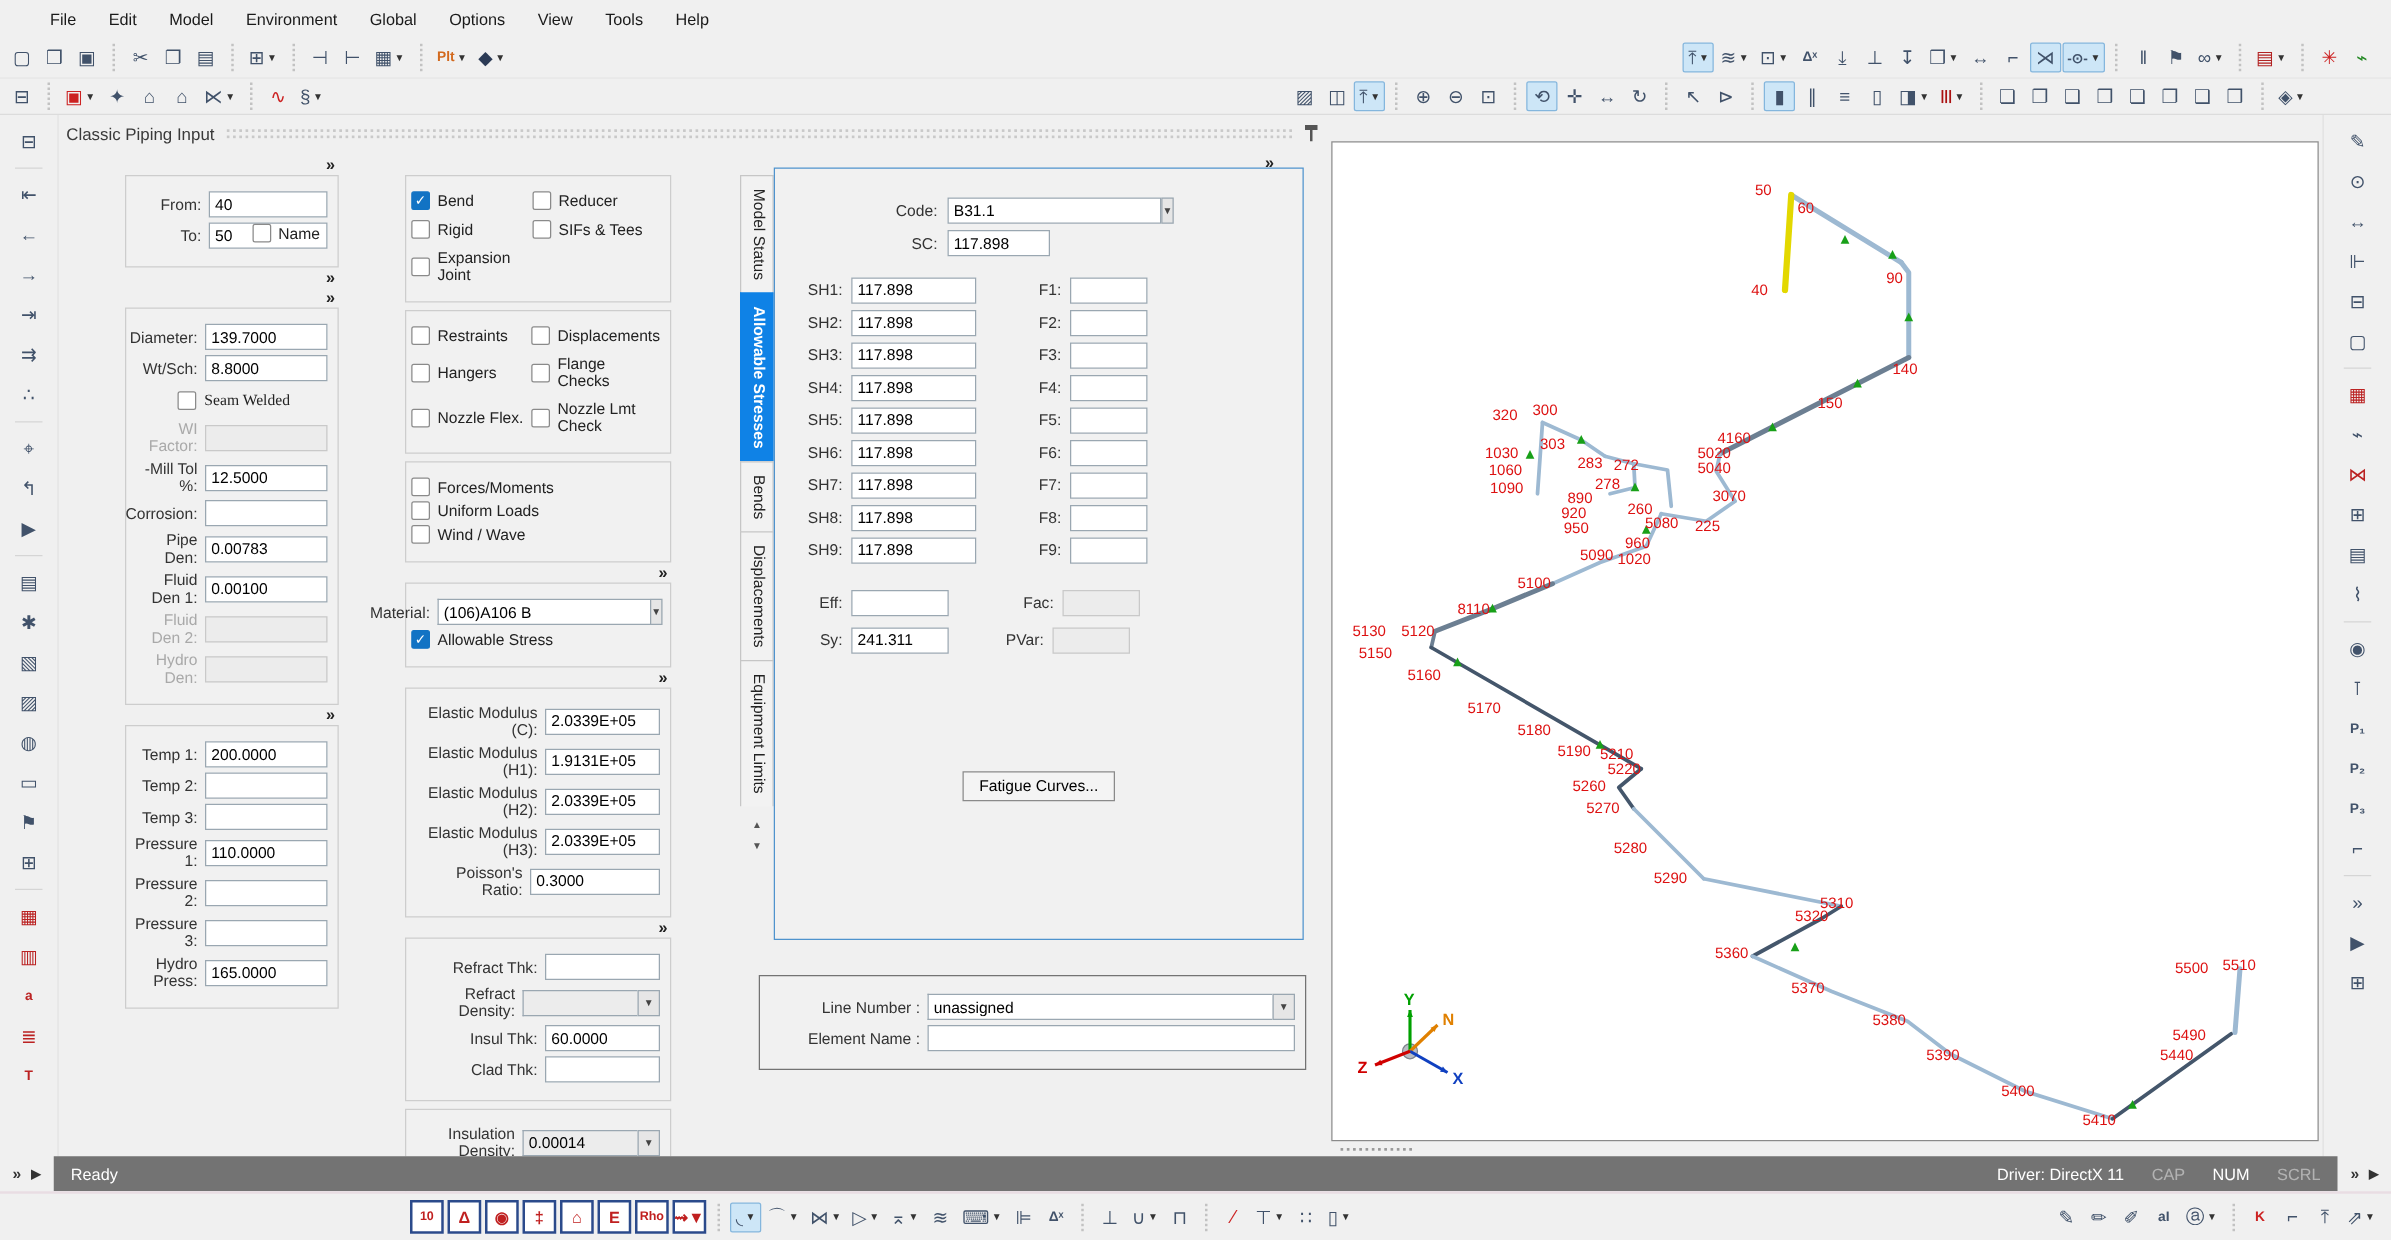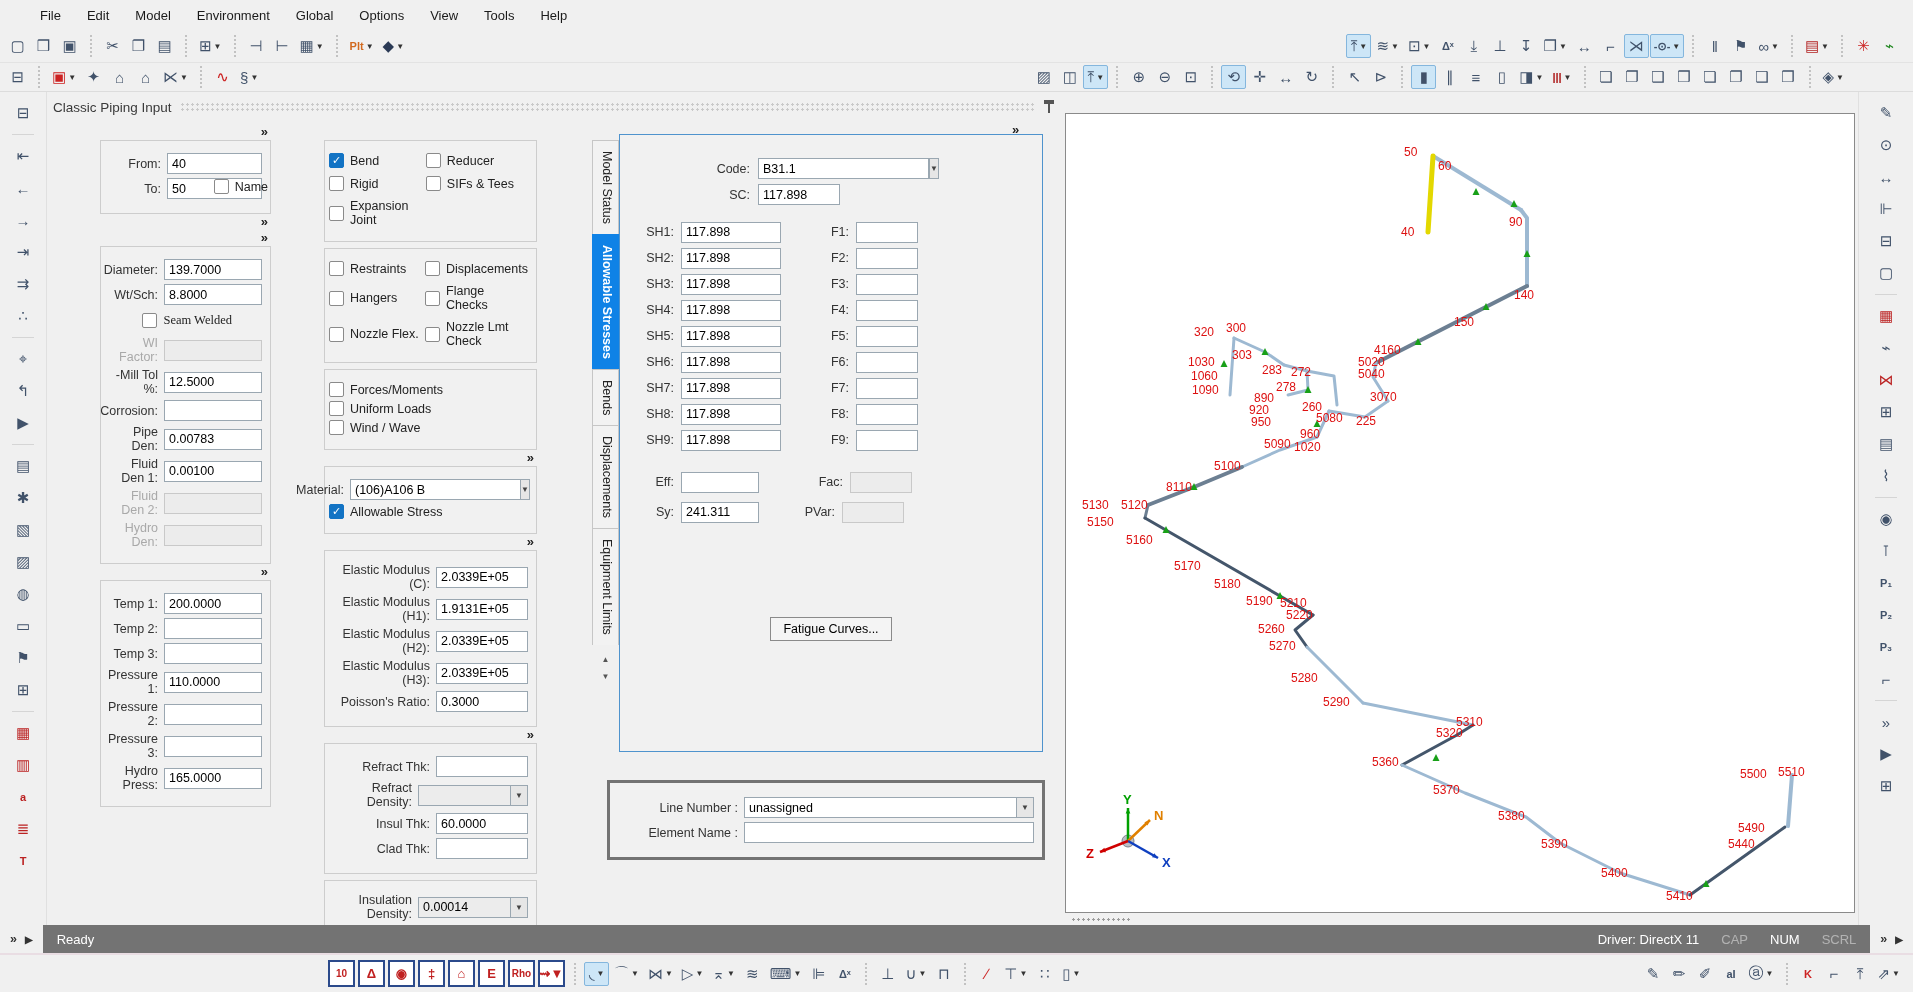--- a/index.html
+++ b/index.html
@@ -69,21 +69,21 @@
   .shf-grid { display:flex; gap:8px; margin-top:14px; }
   .shf-col { display:flex; flex-direction:column; }
   .shf-row { display:flex; align-items:center; margin:2.5px 0; }
   .shf-row label { width:44px; text-align:right; margin-right:7px; color:#333; }
   .shf-row.fcol label { width:34px; }
   .shf-row input { height:21px; border:1px solid #9aa7b1; padding:0 4px; font:12.5px "Liberation Sans",sans-serif; background:#fff; }
   .shf-row input:disabled { background:#ececec; border-color:#c9c9c9; }
   .btn { border:1px solid #8a8a8a; background:#f4f4f4; padding:4px 12px; font:12.5px "Liberation Sans",sans-serif; cursor:default; }
   .stress-chev { position:absolute; left:965px; top:30px; }
 
-  .line-rows { position:absolute; left:560px; top:688px; width:438px; background:#f1f1f1; border:3px solid #737373; padding:10px 8px; }
+  .line-rows { position:absolute; left:560px; top:688px; width:438px; background:#f1f1f1; border:1px solid #737373; padding:10px 8px; }
   .line-rows .frow label { width:120px; }
 
   
   .viewport { position:absolute; left:1065px; top:113px; width:790px; height:800px; background:#fff; border:1px solid #8a8a8a; overflow:hidden; }
   .viewport svg { position:absolute; left:0; top:0; }
   .vp-strip { position:absolute; left:1065px; top:913px; width:790px; height:13px; display:flex; align-items:center; }
   .vp-handle { margin-left:6px; width:60px; height:5px; background-image:radial-gradient(#9a9a9a 1px, transparent 1.2px); background-size:5px 5px; }
 
   
   .statusbar { position:absolute; left:0; top:925px; width:1913px; height:28px; display:flex; align-items:stretch; background:#f0f0f0; }
@@ -552,21 +552,21 @@
       <div id="g-fromto">
           <div class="frow">
             <label>From:</label>
             <input value="40" style="width: 95px;">
           </div>
           <div class="frow">
             <label>To:</label>
             <input value="50" style="width: 95px;">
           </div>
         </div>
-      <div style="position:absolute; right:2px; top:34px;" id="g-name">
+      <div style="position:absolute; right:14px; top:34px;" id="g-name">
           <div class="cb">
             <span class="box"></span>
             <span>Name</span>
           </div>
         </div>
     </div>
     <div class="chev">»</div>
     <div class="chev">»</div>
     <div class="gbox">
       <div id="g-pipea">
@@ -753,21 +753,21 @@
           <div class="frow">
             <label>Elastic Modulus (H2):</label>
             <input value="2.0339E+05" style="width: 92px;">
           </div>
           <div class="frow">
             <label>Elastic Modulus (H3):</label>
             <input value="2.0339E+05" style="width: 92px;">
           </div>
           <div class="frow">
             <label>Poisson's Ratio:</label>
-            <input value="0.3000" style="width: 92px;">
+            <input value="0.3000" style="width: 104px;">
           </div>
         </div>
     </div>
     <div class="chev">»</div>
     <div class="gbox">
       <div id="g-refract">
           <div class="frow">
             <label>Refract Thk:</label>
             <input style="width: 92px;">
           </div>

